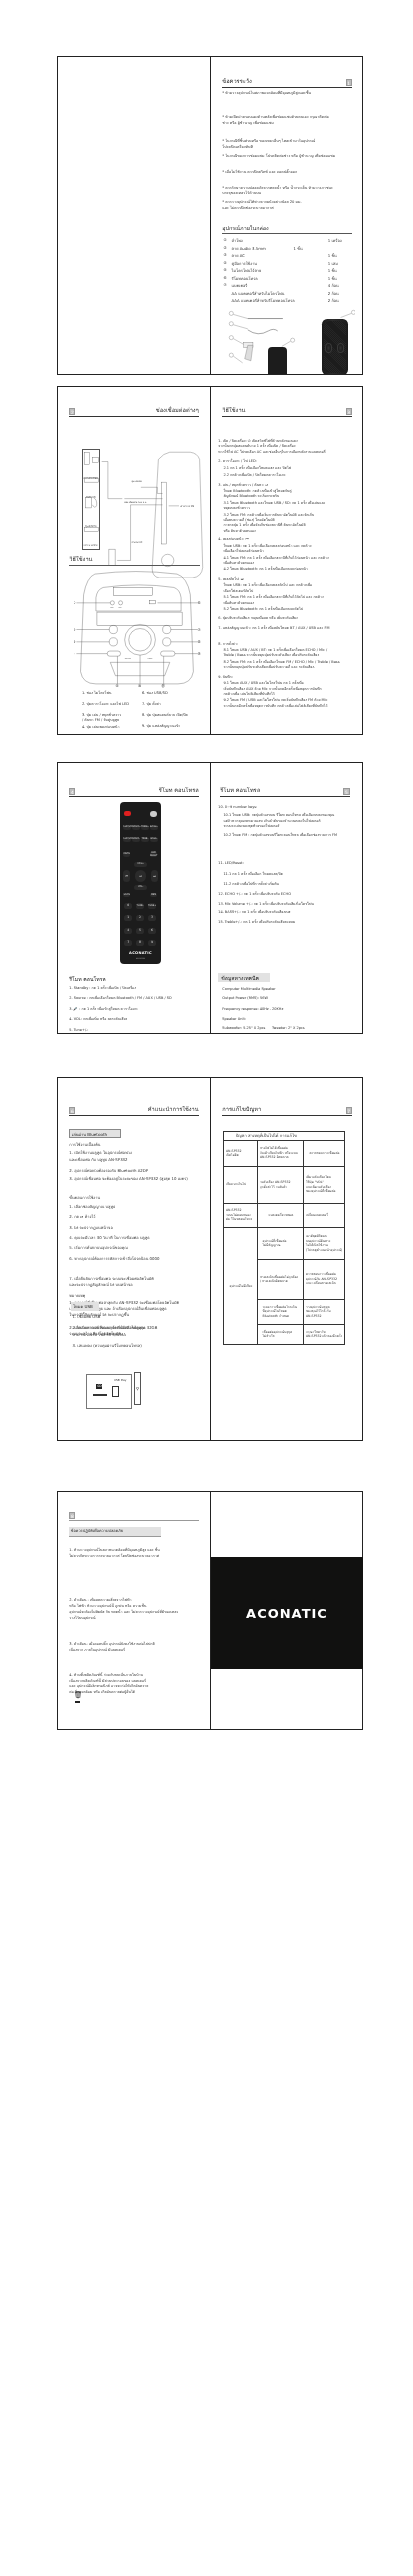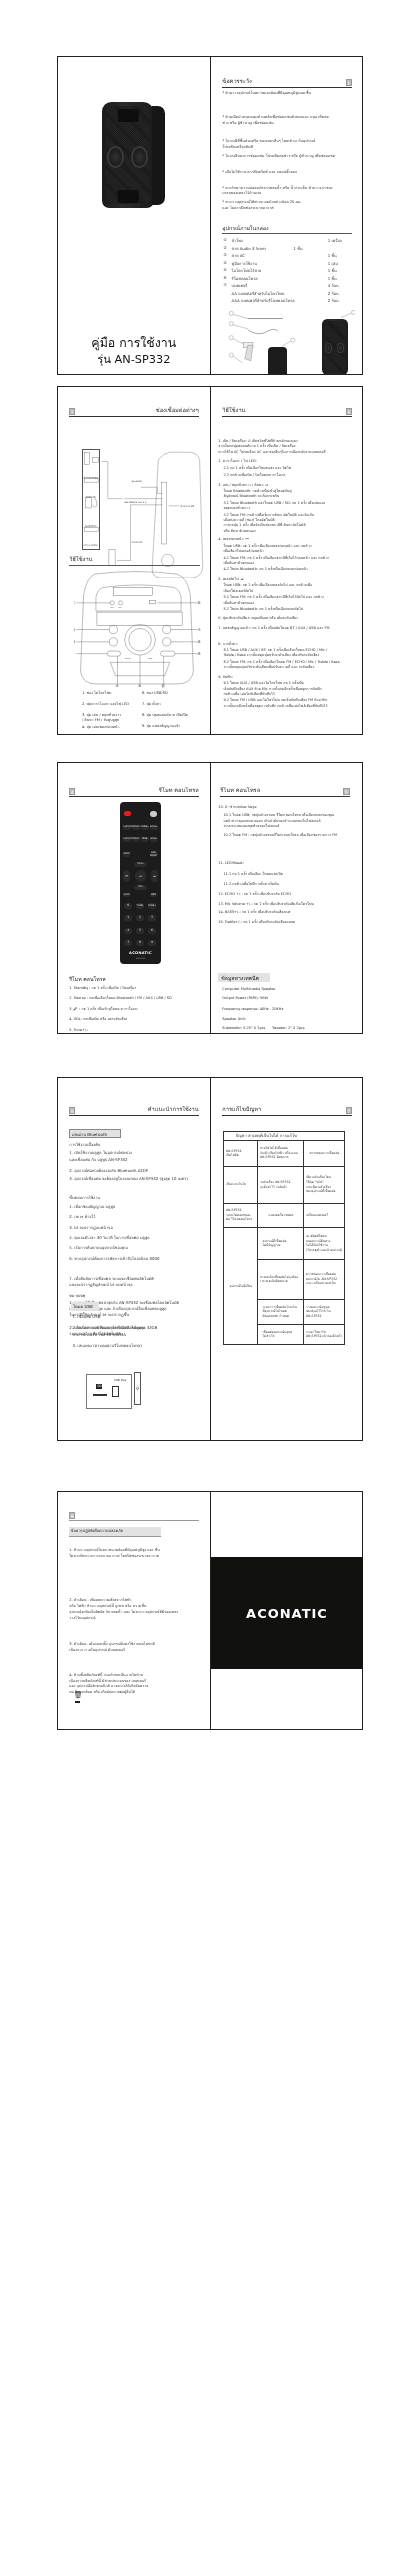--- a/index.html
+++ b/index.html
@@ -54,32 +54,20 @@
   .logo-panel span { color: #fff; font-family: "DejaVu Sans", sans-serif; font-size: 13px; letter-spacing: 1px; font-weight: bold; }
 
   .weee { position: absolute; font-size: 7.2px; color: #333; }
 </style>
 </head>
 <body>
 
 <div class="sheet" style="top:56px;height:319px;">
   <div class="divider"></div>
 
-  <div class="half left">
-    <div class="speaker" style="left:44px;top:45px;width:52px;height:106px;">
-      <div class="side"></div>
-      <div class="grille"></div>
-      <div class="handle" style="top:7.2px;"></div>
-      <div class="woofer" style="left:5.2px;top:44px;"></div>
-      <div class="woofer" style="left:29px;top:44px;"></div>
-      <div class="handle" style="bottom:5.2px;"></div>
-    </div>
-    <div class="cover-title" style="top:278px;font-size:12.4px;">คู่มือ การใช้งาน</div>
-    <div class="cover-title" style="top:295px;font-size:11.3px;">รุ่น AN-SP332</div>
-  </div>
 
   <div class="half right">
     <div class="sec-head" style="top:19.6px;">
       <span>ข้อควรระวัง</span>
       <span class="pnum">1</span>
     </div>
     <div class="txt" style="left:11.3px;right:2.1px;top:34px;font-size:3.7px;">
       <p style="margin-bottom:18.5px;">* ห้ามวางอุปกรณ์ในสภาพแวดล้อมที่มีอุณหภูมิสูงและชื้น</p>
       <p style="margin-bottom:12.4px;">* ห้ามเปิดฝาครอบแผงด้านหลังเพื่อซ่อมแซมด้วยตนเอง กรุณาติดต่อ
   ช่าง หรือ ผู้ชำนาญ เพื่อซ่อมแซม</p>

